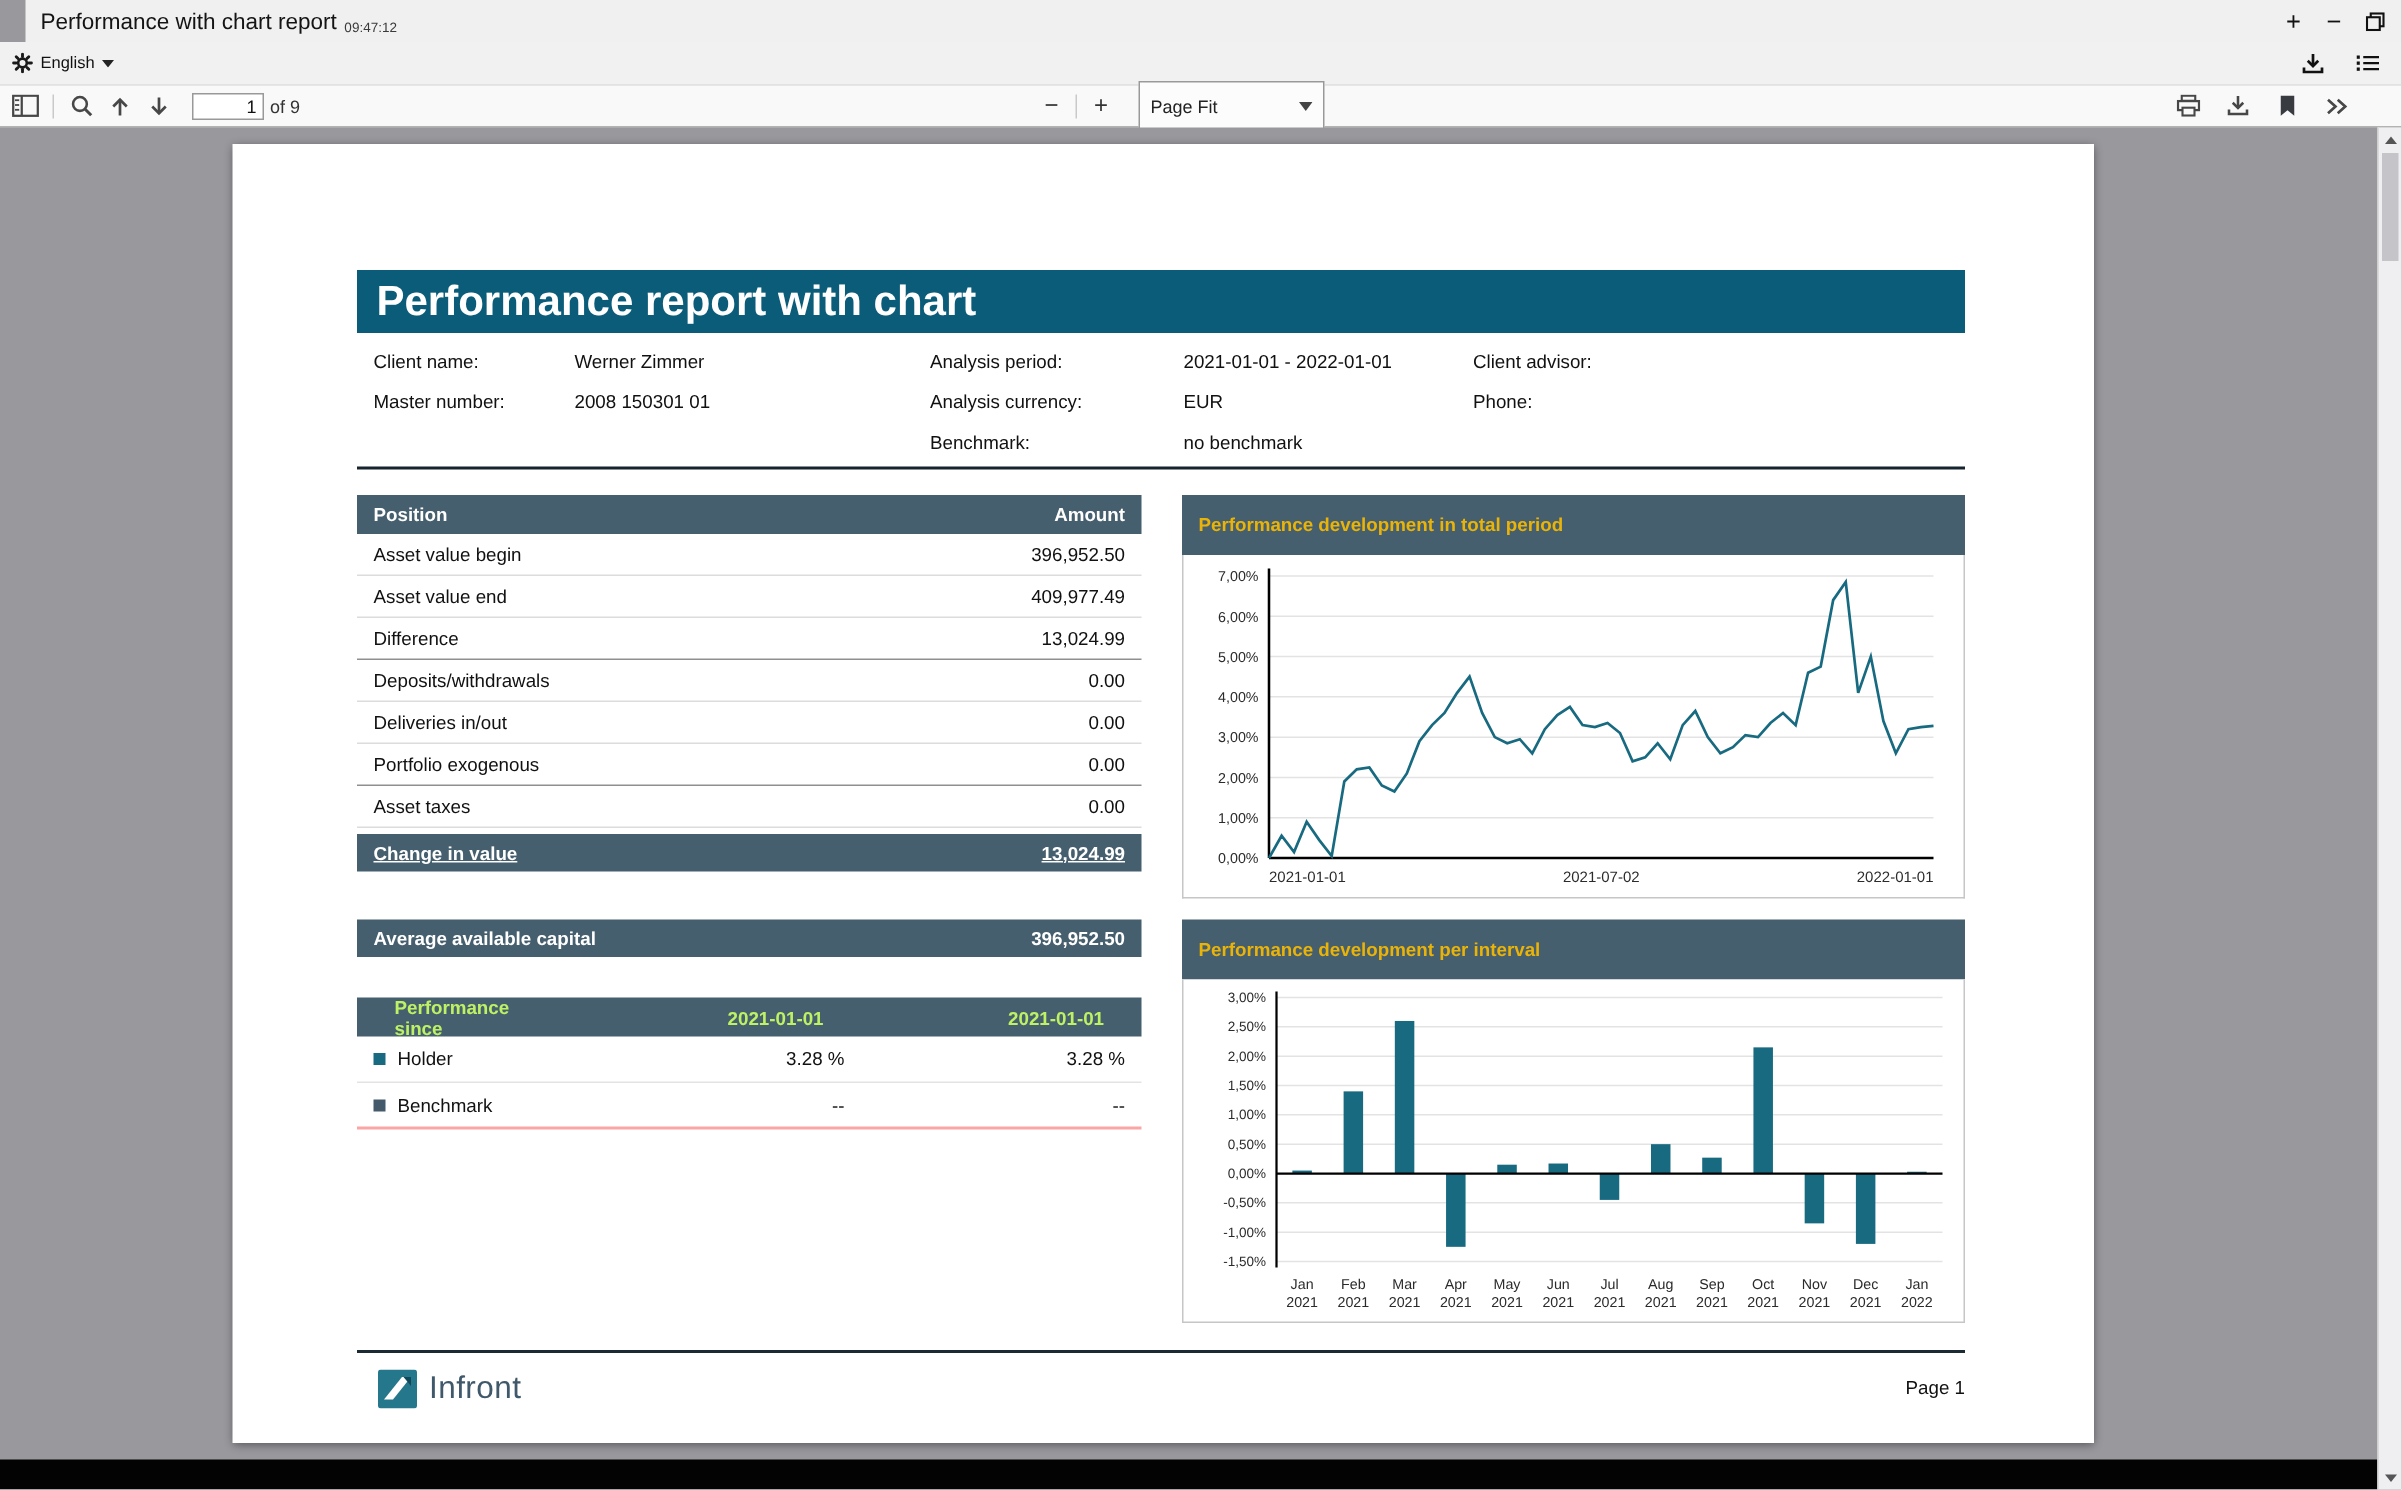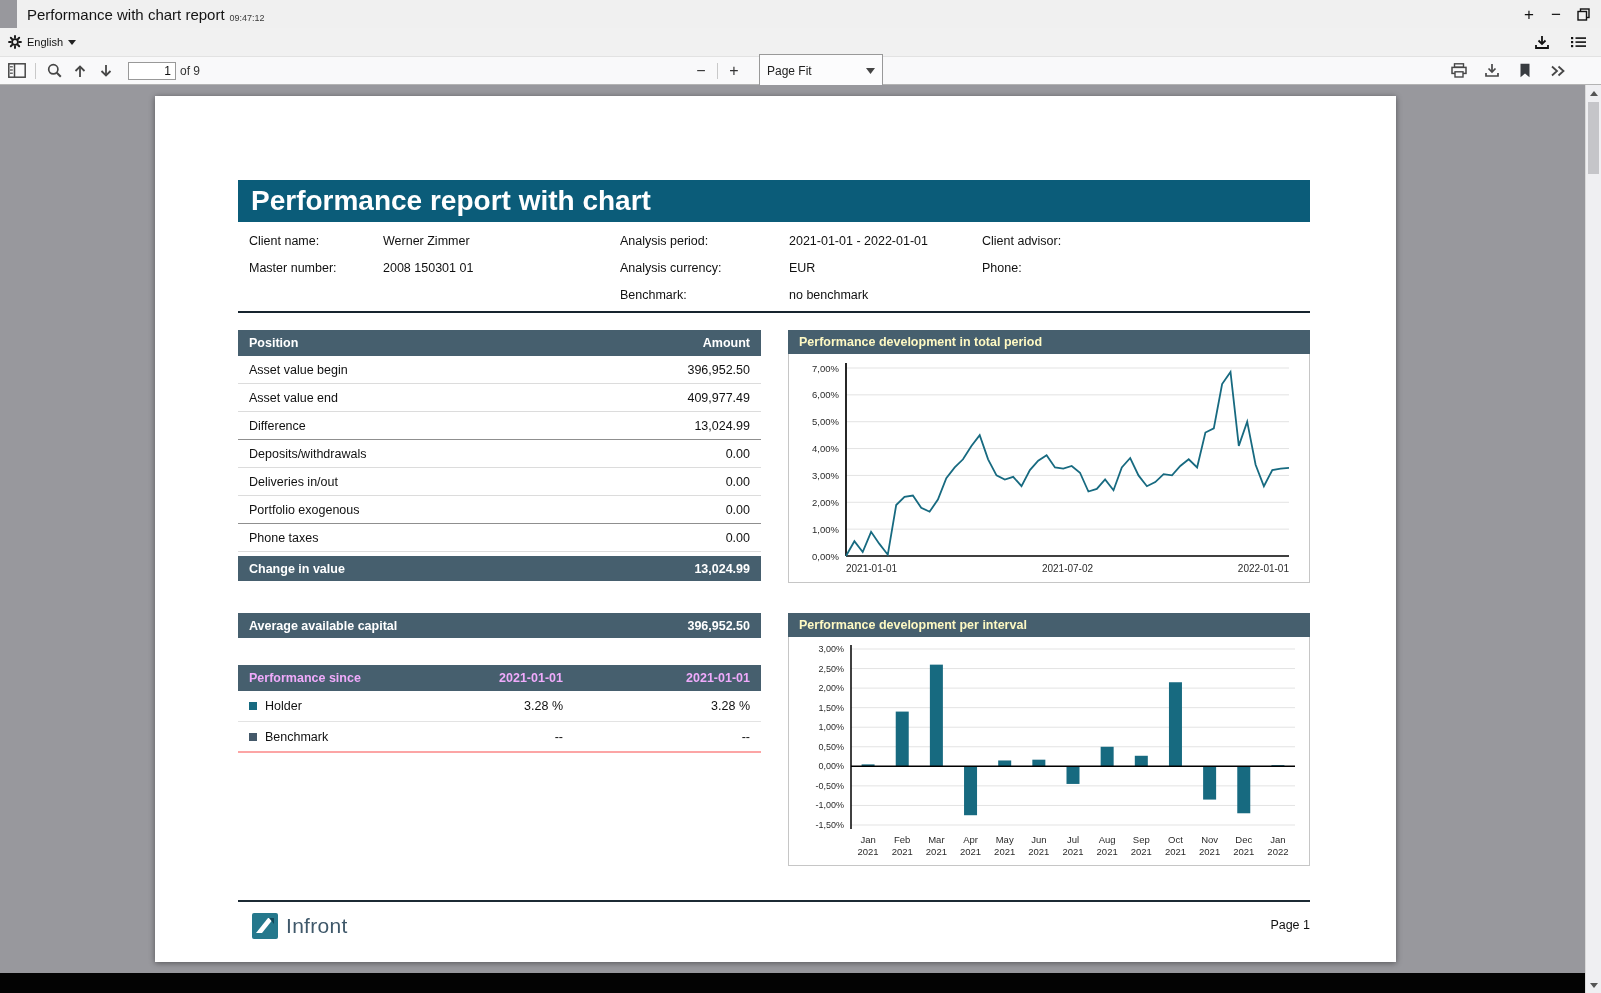--- a/index.html
+++ b/index.html
@@ -64,37 +64,37 @@
                align-items:center;font-size:12.5px;color:#111;}
   .hrule{position:absolute;left:83px;top:215px;width:1072px;height:2px;background:#16242e;}
 
   .tbl-head{height:26px;display:flex;align-items:center;justify-content:space-between;
             padding:0 11px;color:#fff;font-weight:bold;font-size:12.5px;box-sizing:border-box;}
   .pos-tbl{position:absolute;left:83px;top:234px;width:523px;}
   .tbl-row{height:28px;display:flex;align-items:center;justify-content:space-between;
            padding:0 11px;font-size:12.5px;color:#111;border-bottom:1px solid #dcdcdc;box-sizing:border-box;}
   .tbl-row.group-end{border-bottom:1px solid #8f8f8f;}
   .tbl-foot{height:25px;margin-top:4px;display:flex;align-items:center;justify-content:space-between;
-            padding:0 11px;color:#fff;font-weight:bold;font-size:12.5px;box-sizing:border-box;}
+            padding:0 11px;color:#fff;font-weight:bold;font-size:12.5px;box-sizing:border-box;text-decoration:underline;}
 
   .avg-bar{position:absolute;left:83px;top:517px;width:523px;height:25px;display:flex;
            align-items:center;justify-content:space-between;padding:0 11px;color:#fff;
            font-weight:bold;font-size:12.5px;box-sizing:border-box;}
 
   .perf-tbl{position:absolute;left:83px;top:569px;width:523px;}
   .perf-head{height:26px;display:grid;grid-template-columns:1fr 185px 187px;align-items:center;
-             padding:0 11px;color:#f0abfc;font-weight:bold;font-size:12.5px;box-sizing:border-box;}
+             padding:0 25px;color:#bef264;font-weight:bold;font-size:12.5px;box-sizing:border-box;}
   .perf-row{height:31px;display:grid;grid-template-columns:1fr 185px 187px;align-items:center;
             padding:0 11px;font-size:12.5px;color:#111;border-bottom:1px solid #e3e3e3;box-sizing:border-box;}
   .perf-row:last-child{border-bottom:2px solid #fca5a5;}
   .r{text-align:right;}
   .swatch{display:inline-block;width:8px;height:8px;margin-right:8px;}
 
   .chart-box{position:absolute;left:633px;width:522px;}
-  .chart-head{height:24px;display:flex;align-items:center;padding:0 11px;color:#fef9c3;
+  .chart-head{height:40px;display:flex;align-items:center;padding:0 11px;color:#eab308;
               font-weight:bold;font-size:12.5px;box-sizing:border-box;}
   .chart-body{height:229px;background:#fff;border:1px solid #c6c6c6;border-top:none;
               box-sizing:border-box;position:relative;}
 
   .foot-rule{position:absolute;left:83px;top:804px;width:1072px;height:2px;background:#1c2a34;}
   .brand{position:absolute;left:84px;top:817px;display:flex;align-items:center;gap:8px;margin-left:13px;}
   .brand-text{font-size:21px;color:#3f586a;letter-spacing:0.3px;}
   .page-num{position:absolute;left:1060px;top:822px;width:95px;text-align:right;
             font-size:12.5px;color:#111;}
 </style>
@@ -298,21 +298,21 @@
       </div>
       <div class="tbl-row">
         <span>Deliveries in/out</span>
         <span>0.00</span>
       </div>
       <div class="tbl-row group-end">
         <span>Portfolio exogenous</span>
         <span>0.00</span>
       </div>
       <div class="tbl-row">
-        <span>Phone taxes</span>
+        <span>Asset taxes</span>
         <span>0.00</span>
       </div>
       <div class="tbl-foot" style="background: rgb(70, 95, 110);">
         <span>Change in value</span>
         <span>13,024.99</span>
       </div>
     </div>
 
     <div class="avg-bar" style="background: rgb(70, 95, 110);">
       <span>Average available capital</span>

